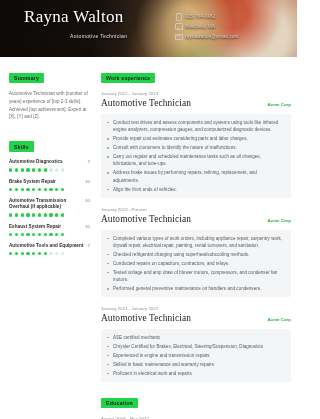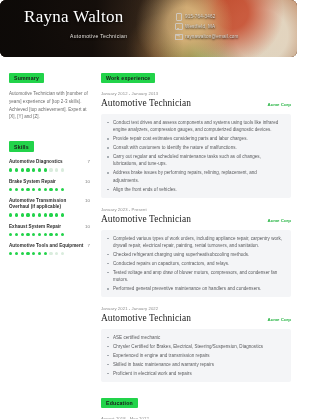--- a/index.html
+++ b/index.html
@@ -10,21 +10,20 @@
     overflow: hidden;
   }
   .page { position: relative; width: 297px; height: 419px; background:#fff; }
 
   
   .header {
     position: relative;
     height: 57px;
     overflow: hidden;
     background: #2a1c12;
-    border-radius: 6px;
   }
   .header-photo {
     position: absolute; inset: 0;
     background:
       radial-gradient(circle at 62% 42%, rgba(214,176,120,.95) 0 9%, rgba(0,0,0,0) 26%),
       radial-gradient(circle at 78% 22%, rgba(198,70,40,.85) 0 7%, rgba(0,0,0,0) 22%),
       radial-gradient(circle at 88% 62%, rgba(232,225,206,.9) 0 10%, rgba(0,0,0,0) 28%),
       radial-gradient(circle at 70% 78%, rgba(120,152,64,.85) 0 7%, rgba(0,0,0,0) 24%),
       radial-gradient(circle at 96% 34%, rgba(188,98,52,.8) 0 8%, rgba(0,0,0,0) 26%),
       radial-gradient(circle at 55% 88%, rgba(168,122,70,.7) 0 6%, rgba(0,0,0,0) 22%),

